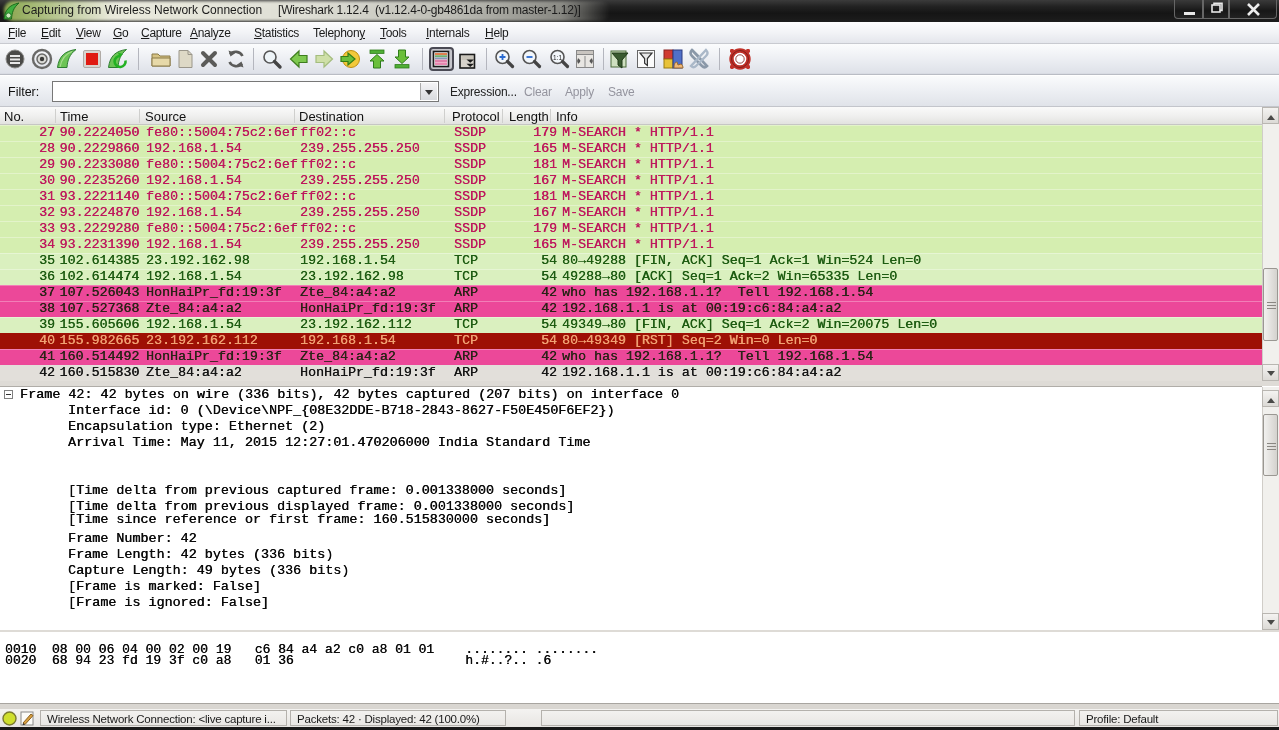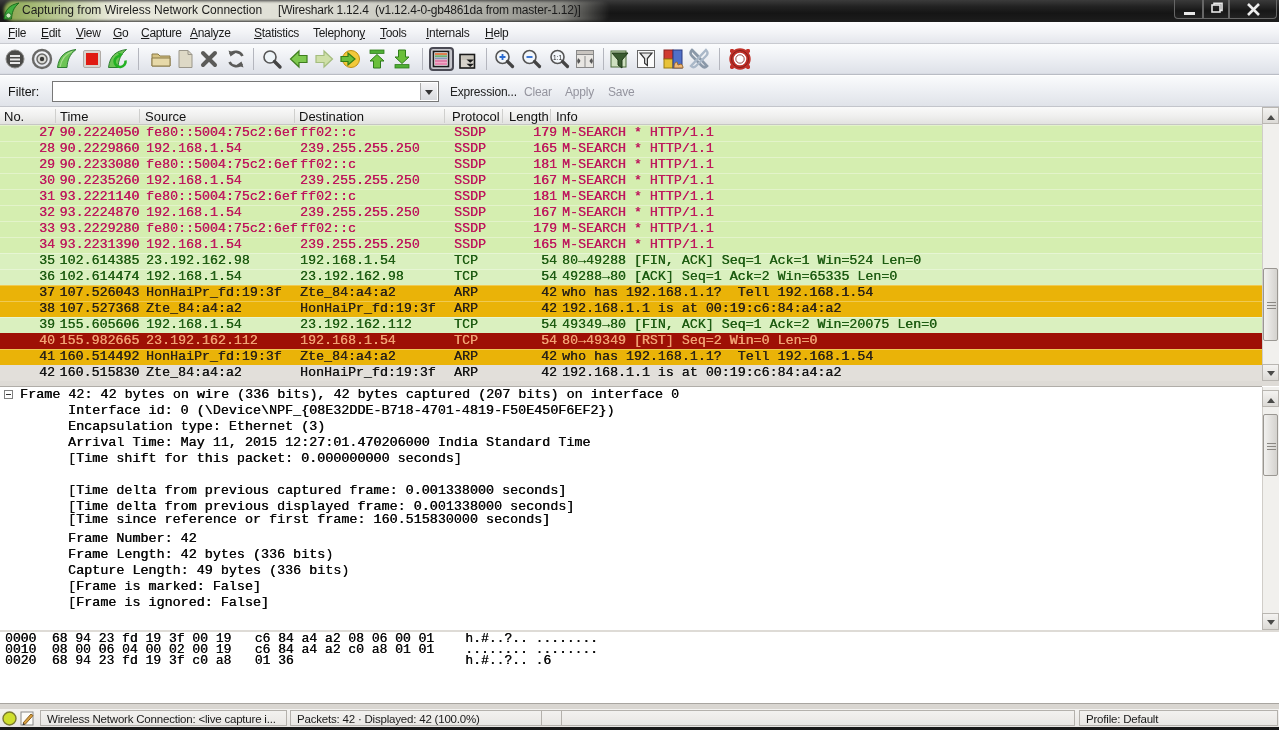--- a/index.html
+++ b/index.html
@@ -24,21 +24,21 @@
 
 #phead{position:absolute;left:0;top:107px;width:1279px;height:18px;background:linear-gradient(180deg,#fafafa,#efefee 55%,#e2e2e0);border-bottom:1px solid #c6c6c4}
 #phead span{position:absolute;top:2px;font-size:13px;color:#111}
 #phead i{position:absolute;top:2px;width:1px;height:14px;background:#cfcfcd}
 
 #plist{position:absolute;left:0;top:0;width:1279px}
 .row{position:absolute;left:0;width:1262px;height:16px;font-family:"Liberation Mono",monospace;font-size:13.3px;line-height:16px;white-space:pre}
 .row .c{position:absolute;top:0;text-shadow:0.35px 0 0 currentColor}
 .row.g{background:#d5eeb0;color:#be185d;box-shadow:inset 0 1px 0 rgba(255,255,255,.33)}
 .row.t{background:#daf0bf;color:#1e5c12;box-shadow:inset 0 1px 0 rgba(255,255,255,.33)}
-.row.a{background:#eab308;color:#2b2317;box-shadow:inset 0 1px 0 rgba(255,255,255,.3)}
+.row.a{background:#ec4899;color:#2b2317;box-shadow:inset 0 1px 0 rgba(255,255,255,.3)}
 .row.r{background:#9e1005;color:#f0a173}
 .row.s{background:#e2dfda;color:#151515}
 
 #sp1{position:absolute;left:0;top:381px;width:1279px;height:5px;background:#dedbd6}
 #details{position:absolute;left:0;top:386px;width:1262px;height:244px;background:#fff;border-top:1px solid #b0ada8}
 .dl{position:absolute;font-family:"Liberation Mono",monospace;font-size:13.4px;line-height:16px;color:#0a0a0a;white-space:pre;text-shadow:0.35px 0 0 currentColor}
 #exp{position:absolute;left:4px;top:390px;width:9px;height:9px;background:#fff;border:1px solid #808080}
 #exp:after{content:"";position:absolute;left:1px;top:3px;width:5px;height:1px;background:#333}
 #sp2{position:absolute;left:0;top:630px;width:1279px;height:3px;background:#dedbd6}
 #hexp{position:absolute;left:0;top:632px;width:1279px;height:71px;background:#fff}
@@ -281,24 +281,23 @@
   <div class="sbbtn" style="left:1262px;top:364px">
       <div class="arr dn"></div>
     </div>
   <div class="sbthumb" style="left:1263px;top:268px;height:73px">
       <div class="grip" style="top:33px"></div>
     </div>
   <div id="sp1"></div>
 
   <div id="details"></div>
 <div class="dl" style="top:387px;left:20px">Frame 42: 42 bytes on wire (336 bits), 42 bytes captured (207 bits) on interface 0</div>
-<div class="dl" style="top:403px;left:68px">Interface id: 0 (\Device\NPF_{08E32DDE-B718-4701-4819-F50E450F6EF2})</div>
-<div class="dl" style="top:419px;left:68px">Encapsulation type: Ethernet (3)</div>
+<div class="dl" style="top:403px;left:68px">Interface id: 0 (\Device\NPF_{08E32DDE-B718-2843-8627-F50E450F6EF2})</div>
+<div class="dl" style="top:419px;left:68px">Encapsulation type: Ethernet (2)</div>
 <div class="dl" style="top:435px;left:68px">Arrival Time: May 11, 2015 12:27:01.470206000 India Standard Time</div>
-<div class="dl" style="top:451px;left:68px">[Time shift for this packet: 0.000000000 seconds]</div>
 <div class="dl" style="top:483px;left:68px">[Time delta from previous captured frame: 0.001338000 seconds]</div>
 <div class="dl" style="top:499px;left:68px">[Time delta from previous displayed frame: 0.001338000 seconds]</div>
 <div class="dl" style="top:512px;left:68px">[Time since reference or first frame: 160.515830000 seconds]</div>
 <div class="dl" style="top:531px;left:68px">Frame Number: 42</div>
 <div class="dl" style="top:547px;left:68px">Frame Length: 42 bytes (336 bits)</div>
 <div class="dl" style="top:563px;left:68px">Capture Length: 49 bytes (336 bits)</div>
 <div class="dl" style="top:579px;left:68px">[Frame is marked: False]</div>
 <div class="dl" style="top:595px;left:68px">[Frame is ignored: False]</div>
   <div id="exp"></div>
   <div class="sbtrack" style="left:1262px;top:387px;height:243px"></div>
@@ -306,38 +305,37 @@
       <div class="arr up"></div>
     </div>
   <div class="sbbtn" style="left:1262px;top:613px">
       <div class="arr dn"></div>
     </div>
   <div class="sbthumb" style="left:1263px;top:414px;height:62px">
       <div class="grip" style="top:28px"></div>
     </div>
   <div id="sp2"></div>
   <div id="hexp"></div>
-<div class="hl" style="top:633px">0000  68 94 23 fd 19 3f 00 19   c6 84 a4 a2 08 06 00 01    h.#..?.. ........</div>
 <div class="hl" style="top:644px">0010  08 00 06 04 00 02 00 19   c6 84 a4 a2 c0 a8 01 01    ........ ........</div>
 <div class="hl" style="top:655px">0020  68 94 23 fd 19 3f c0 a8   01 36                      h.#..?.. .6</div>
   <div id="sgap"></div>
 
   <div id="status">
     <svg style="position:absolute;left:2px;top:2px" width="15" height="15" viewBox="0 0 15 15">
         <circle cx="7.5" cy="7.5" r="6.5" fill="#cfdf2e" stroke="#7a7a30" stroke-width="1.4"></circle>
       </svg>
     <svg style="position:absolute;left:20px;top:1px" width="15" height="16" viewBox="0 0 15 16">
         <rect x="1" y="2" width="12" height="13" fill="#fbfbf8" stroke="#8a8a88"></rect>
         <path d="M3 13 L11 4 l2 1.6 L5 14.5 Z" fill="#d8a040" stroke="#8a6020"></path>
         <path d="M3 13 l-0.5 2.2 L5 14.5 Z" fill="#333"></path>
       </svg>
     <div class="sbox" style="left:40px;width:247px">
         <span>Wireless Network Connection: &lt;live capture i...</span>
       </div>
-    <div class="sbox" style="left:290px;width:272px">
+    <div class="sbox" style="left:290px;width:216px">
         <span>Packets: 42 · Displayed: 42 (100.0%)</span>
       </div>
     <div class="sbox" style="left:541px;width:534px"></div>
     <div class="sbox" style="left:1079px;width:199px">
         <span>Profile: Default</span>
       </div>
   </div>
   <div id="strip"></div>
 </div>
 

